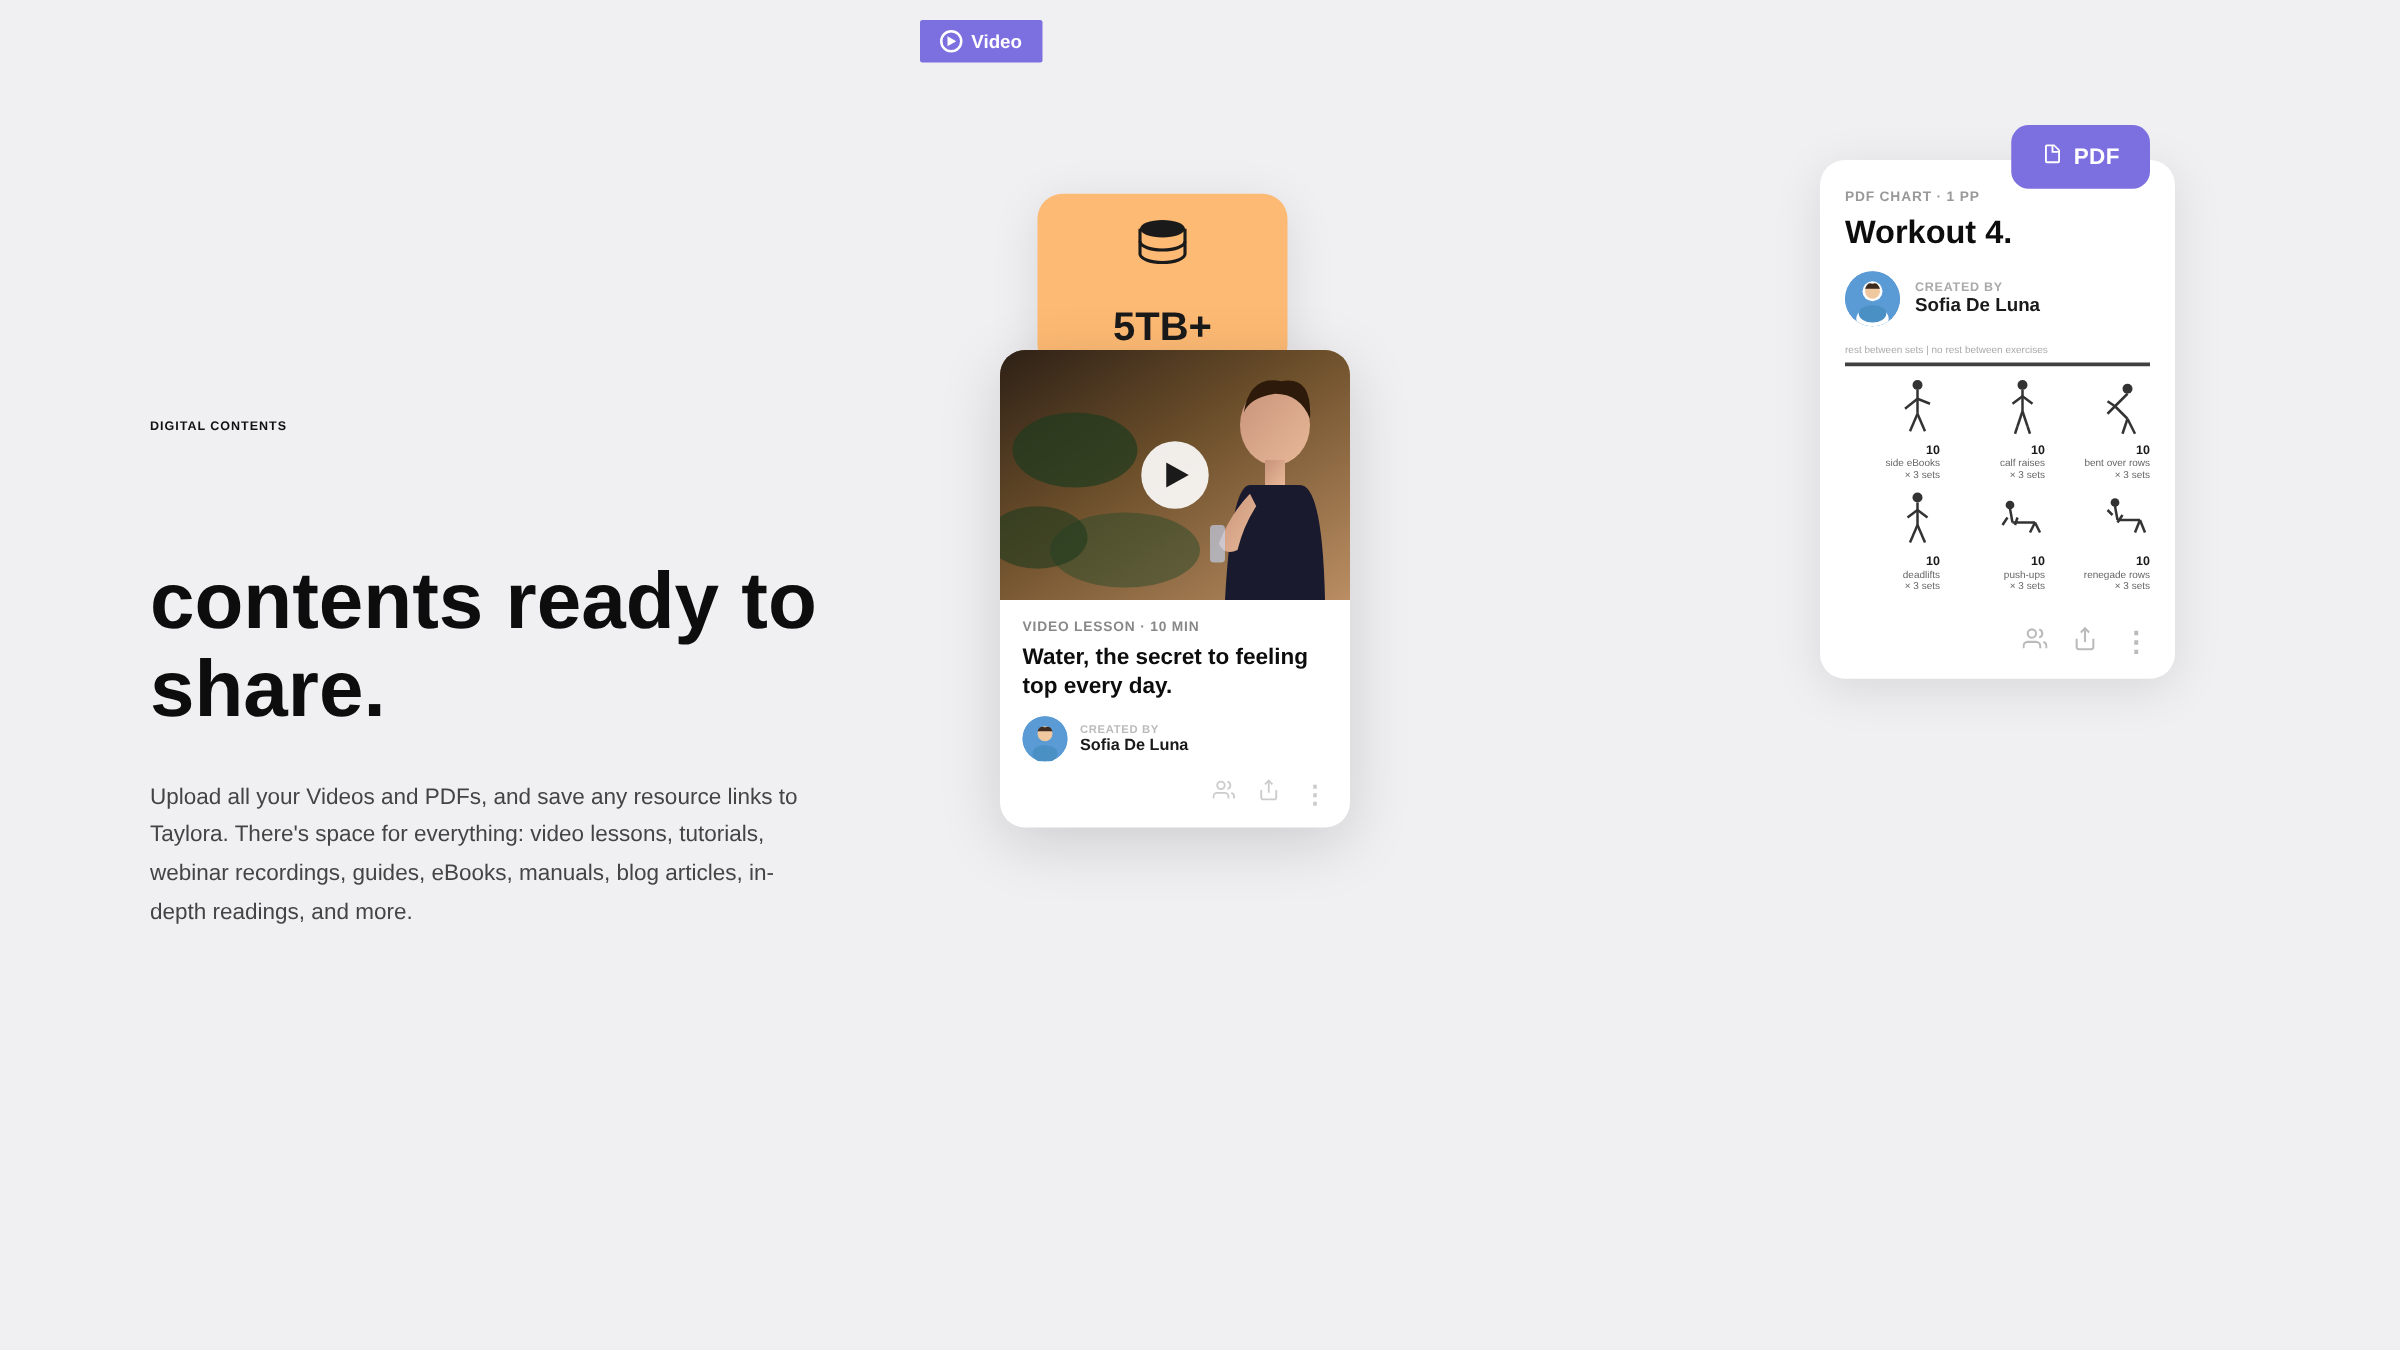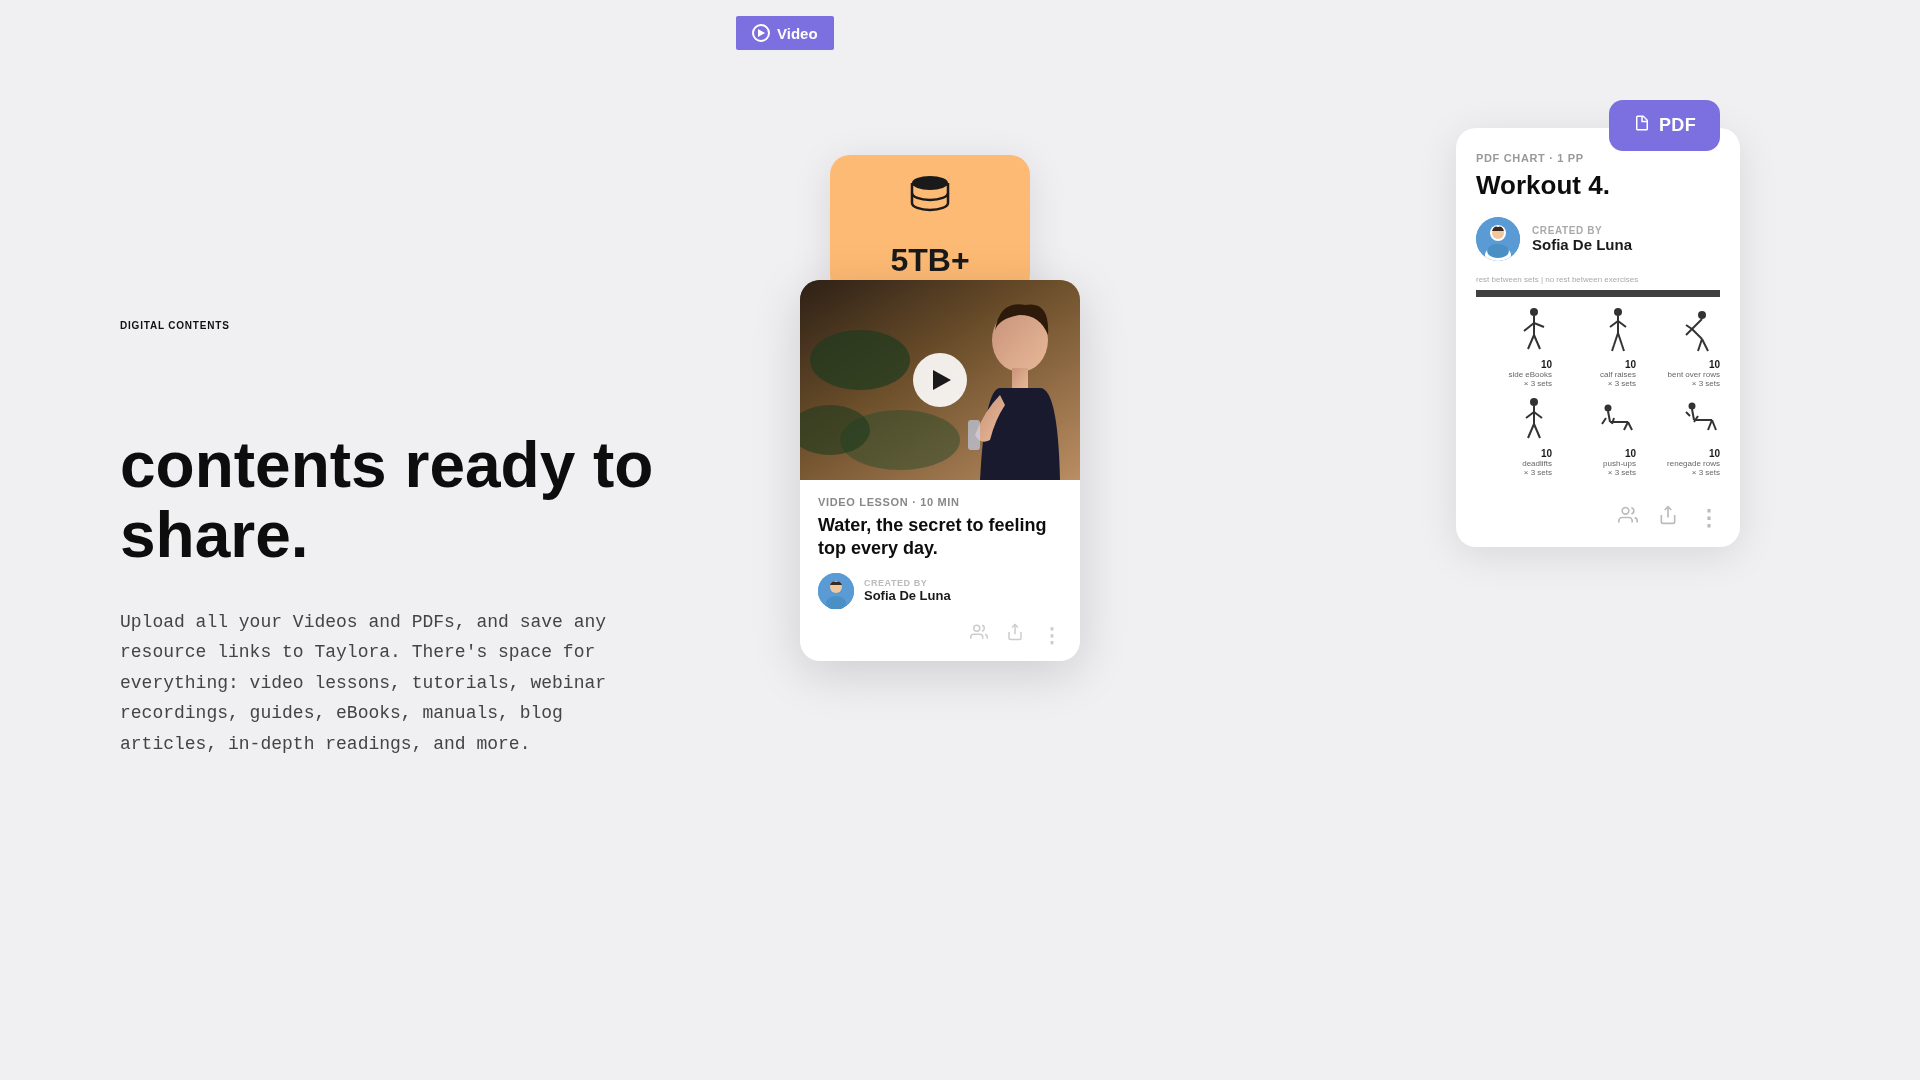--- a/index.html
+++ b/index.html
@@ -44,21 +44,20 @@
       line-height: 1.1;
       color: #0d0d0d;
       margin-bottom: 36px;
     }
 
     .description {
       font-size: 18px;
       line-height: 1.7;
       color: #444;
       max-width: 540px;
-      font-family: Liberation Mono, monospace;
     }
 
     
     .right-section {
       flex: 1;
       position: relative;
       height: 100%;
       display: flex;
       align-items: center;
       justify-content: center;
@@ -374,21 +373,21 @@
     .video-footer-icon {
       color: #ccc;
       font-size: 16px;
     }
 
     
     .rest-text {
       font-size: 8px;
       color: #aaa;
       margin-bottom: 8px;
-      border-bottom: 7px solid #404040;
+      border-bottom: 3px solid #404040;
       padding-bottom: 6px;
     }
   </style>
 </head>
 <body>
 
 <div class="page-container">
 
   <div class="left-section">
     <p class="section-label">DIGITAL CONTENTS</p>

